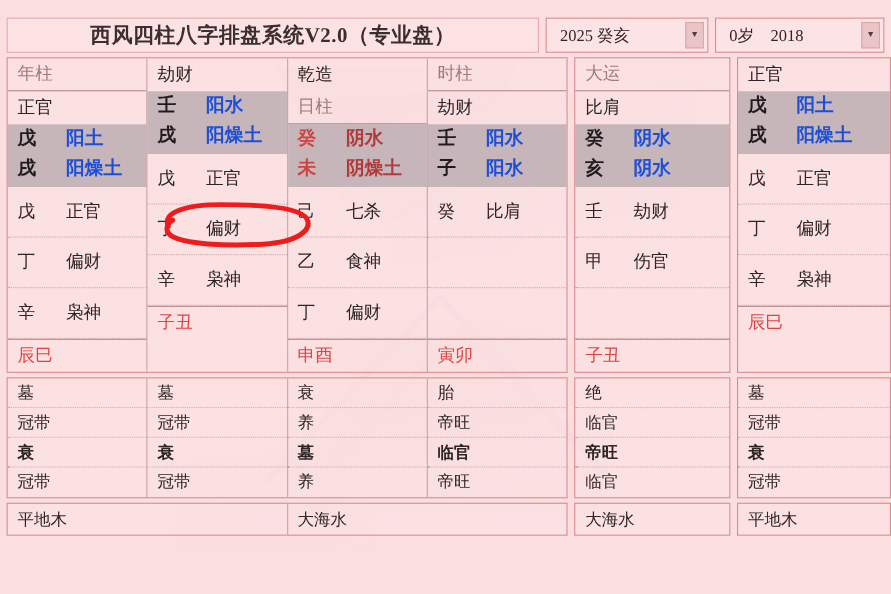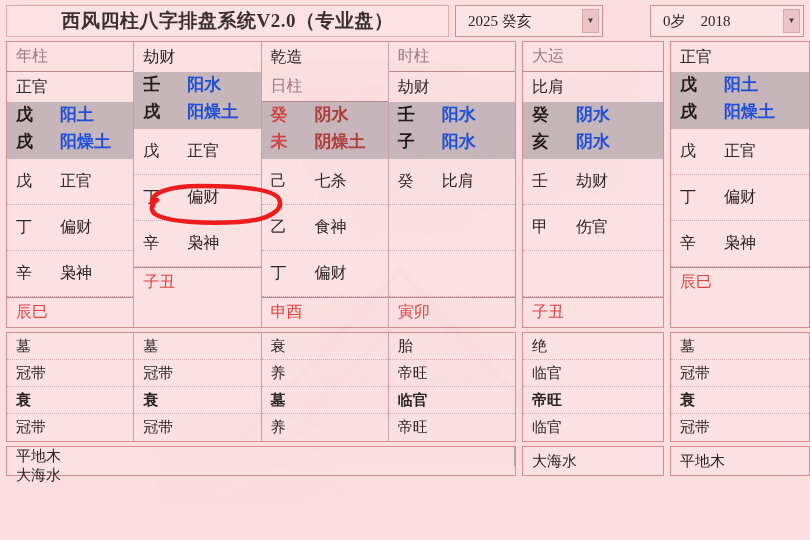--- a/index.html
+++ b/index.html
@@ -20,21 +20,21 @@
     pointer-events: none;
     opacity: 0.30;
     z-index: 0;
   }
 
   #app {
     position: relative;
     z-index: 2;
     width: 810px; height: 520px;
     box-sizing: border-box;
-    padding: 5px 6px 4px 6px;
+    padding: 16px 6px 4px 6px;
   }
 
   
   .header-row {
     display: flex;
     align-items: stretch;
     gap: 6px;
     height: 32px;
     margin-bottom: 4px;
   }
@@ -55,21 +55,21 @@
     border: 1px solid #d98c90;
     background: rgba(252,228,229,0.85);
     display: flex;
     align-items: center;
     padding: 0 22px 0 12px;
     font-size: 15px;
     color: #2f2527;
     white-space: nowrap;
   }
   .select-box.sel-year { width: 112px; }
-  .select-box.sel-age  { width: 118px; margin-left: 41px; }
+  .select-box.sel-age  { width: 118px; }
   .select-box .sel-text { display: inline-flex; gap: 8px; font-family: Liberation Serif, serif; }
   .sel-arrow {
     position: absolute;
     right: 3px; top: 50%;
     transform: translateY(-50%);
     width: 15px; height: 22px;
     background: #eac4c6;
     border: 1px solid #dba7aa;
     display: flex; align-items: center; justify-content: center;
     font-size: 8px; color: #4a3a3c;
@@ -200,21 +200,20 @@
   .nayin-row {
     display: flex;
     gap: 6px;
   }
   .nayin-group {
     border: 1px solid #d98c90;
     background: rgba(252,226,227,0.55);
     display: flex;
     box-sizing: border-box;
     height: 30px;
-    flex-direction: column;
   }
   .nayin-group.natal  { flex: 0 0 510px; }
   .nayin-group.luck   { flex: 0 0 142px; }
   .nayin-group.annual { flex: 0 0 140px; }
   .nayin-cell {
     flex: 1 1 0;
     border-right: 1px solid #caa2a5;
     display: flex;
     align-items: center;
     padding: 0 9px;

